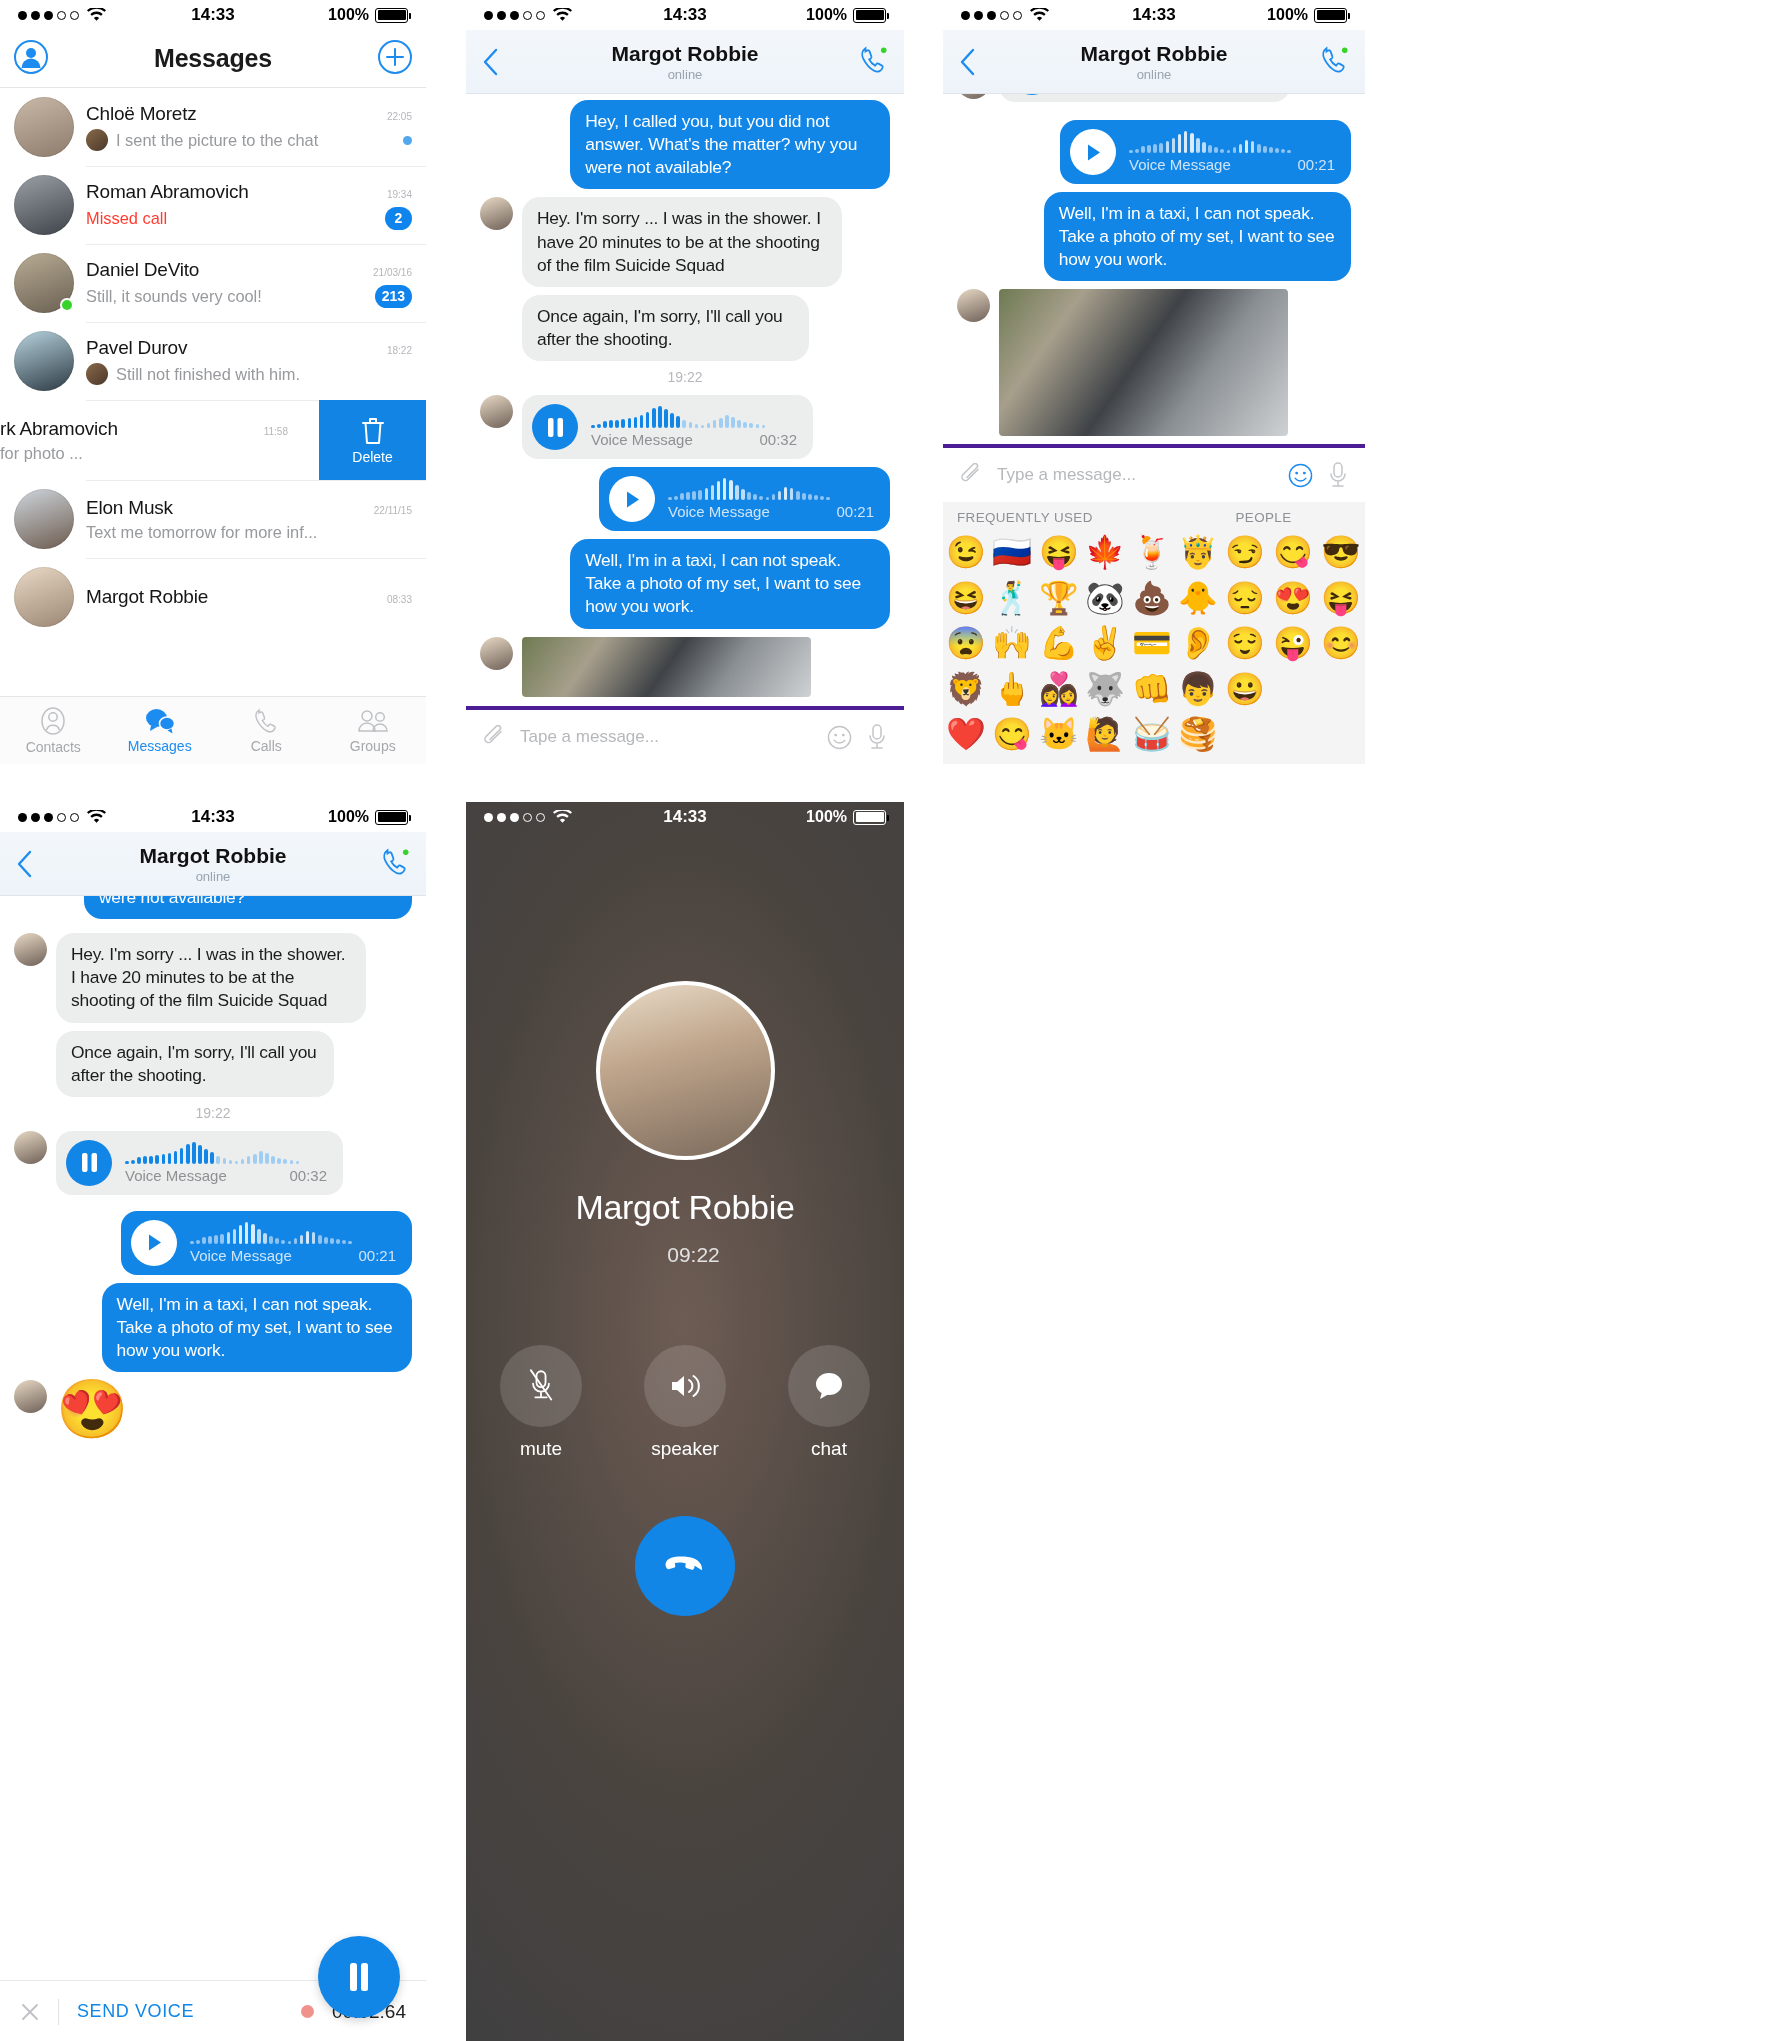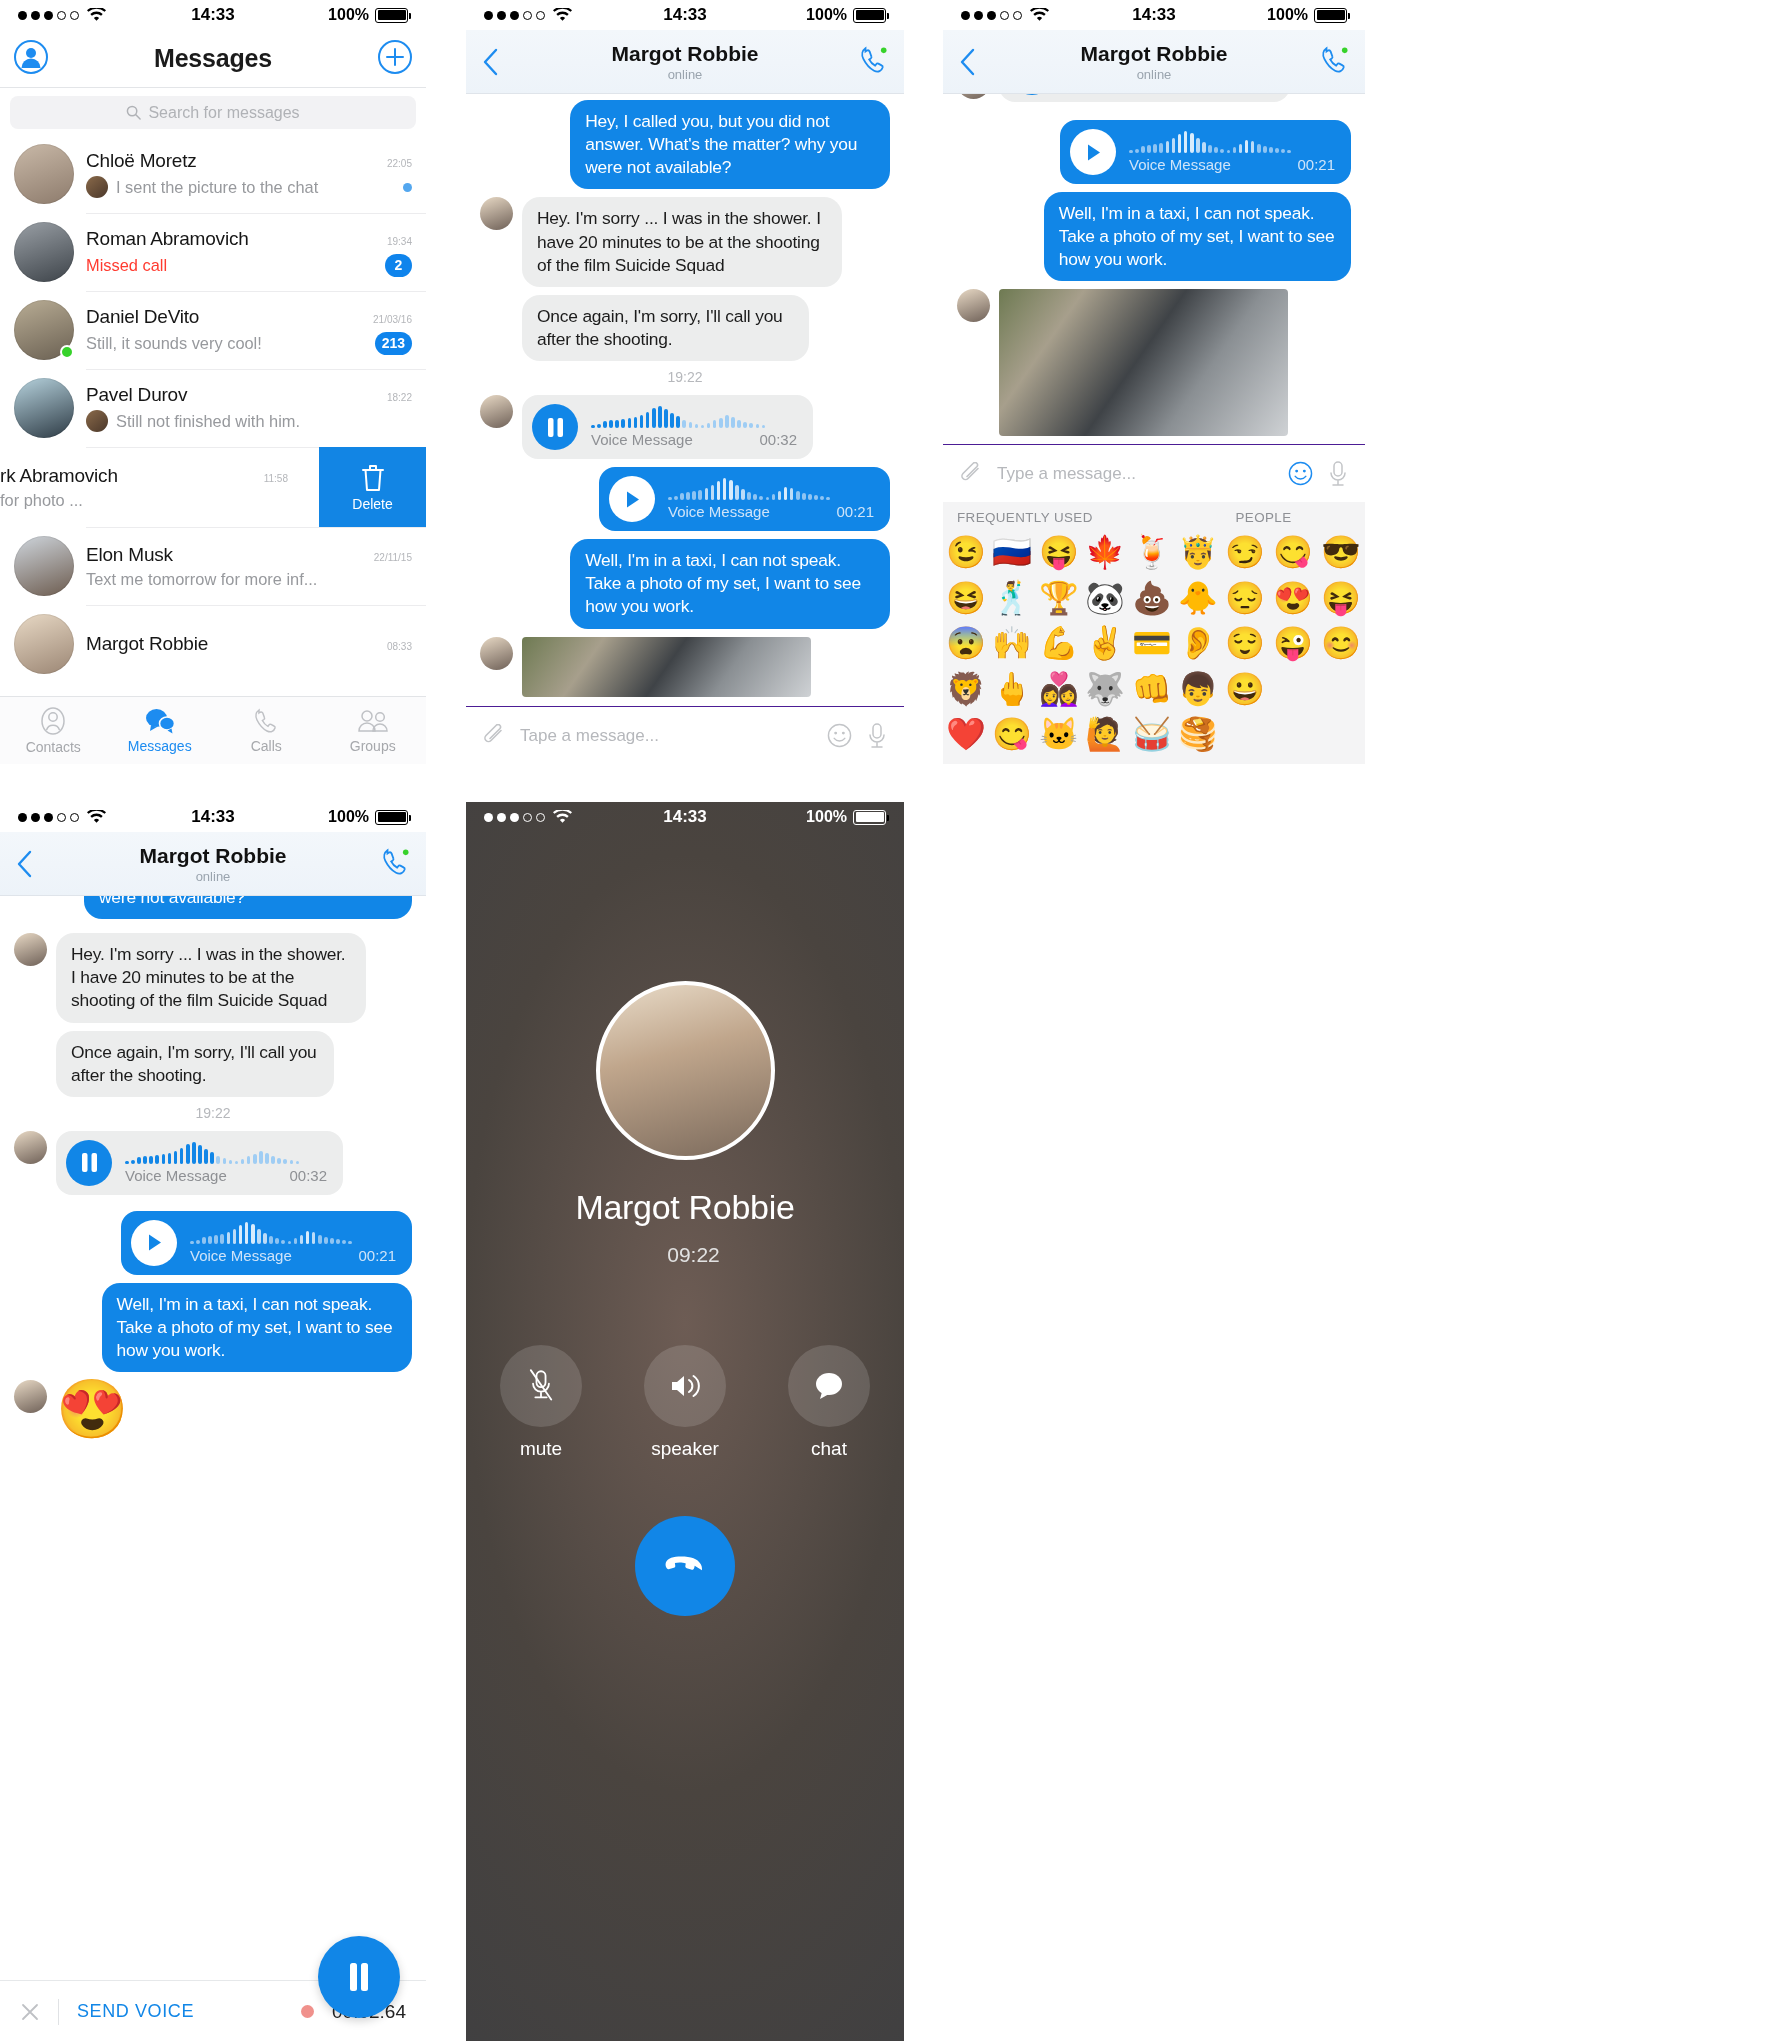--- a/index.html
+++ b/index.html
@@ -144,21 +144,21 @@
   .voice.in .vmeta { color:#8e9094; }
   .voice.out .vmeta { color:#cfe4f9; }
   .vmeta .vt { margin-left:auto; }
   .wave { display:flex; align-items:flex-end; gap:2.5px; height:22px; }
   .wave i { width:3.6px; border-radius:2px; display:block; }
 
   .photo { border-radius:4px; overflow:hidden; width:289px; height:auto; display:block; }
 
   
   .inputbar {
-    height:58px; border-top:1px solid #4c1d95; background:#fff;
+    height:58px; border-top:4px solid #4c1d95; background:#fff;
     display:flex; align-items:center; padding: 0 16px; gap:14px;
   }
   .inputbar .ph { flex:1; font-size:17px; color:#b6b8bc; }
 
   
   .emojikb { background:#f4f4f5; padding: 8px 0 10px; }
   .emoji-sections { display:flex; }
   .emoji-sec { }
   .emoji-sec h4 { font-size:13.4px; color:#8e9095; font-weight:400; letter-spacing:0.4px; padding: 0 14px 5px; }
   .emoji-grid { display:grid; grid-template-columns: repeat(6, 1fr); }
@@ -238,29 +238,20 @@
     </span>
     <span class="nav-title">Messages</span>
     <span class="nav-right">
       <svg width="34" height="34" viewBox="0 0 34 34">
           <circle cx="17" cy="17" r="16" fill="none" stroke="#1d8cf0" stroke-width="2"></circle>
           <path d="M17 9v16M9 17h16" stroke="#1d8cf0" stroke-width="2" stroke-linecap="round"></path>
         </svg>
     </span>
   </div>
 
-  <div class="searchwrap">
-    <div class="searchbox">
-      <svg width="15" height="15" viewBox="0 0 16 16">
-          <circle cx="6.5" cy="6.5" r="5" fill="none" stroke="#b0b2b6" stroke-width="1.6"></circle>
-          <path d="M10.5 10.5 15 15" stroke="#b0b2b6" stroke-width="1.6" stroke-linecap="round"></path>
-        </svg>
-      <span>Search for messages</span>
-    </div>
-  </div>
 
   <div class="convlist">
 
     <div class="conv">
       <div class="av" style="background:linear-gradient(160deg,#c9b9a8,#8d7b6c);">
           <div class="ring"></div>
         </div>
       <div class="conv-body">
         <div class="conv-top">
           <span class="conv-name">Chloë Moretz</span>

